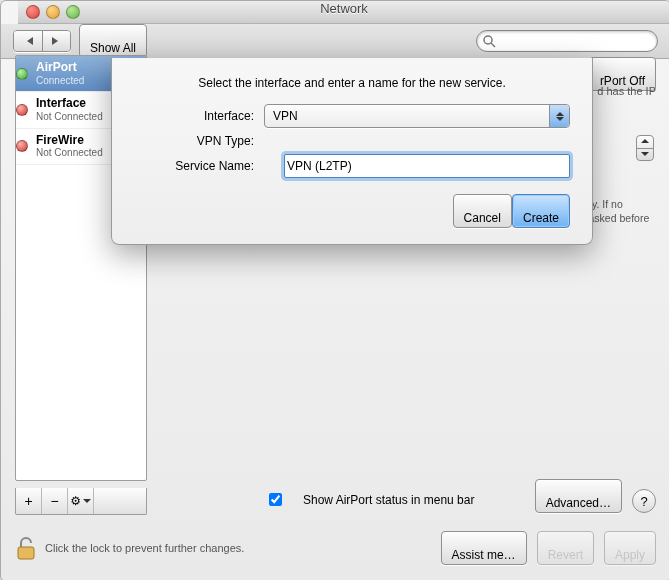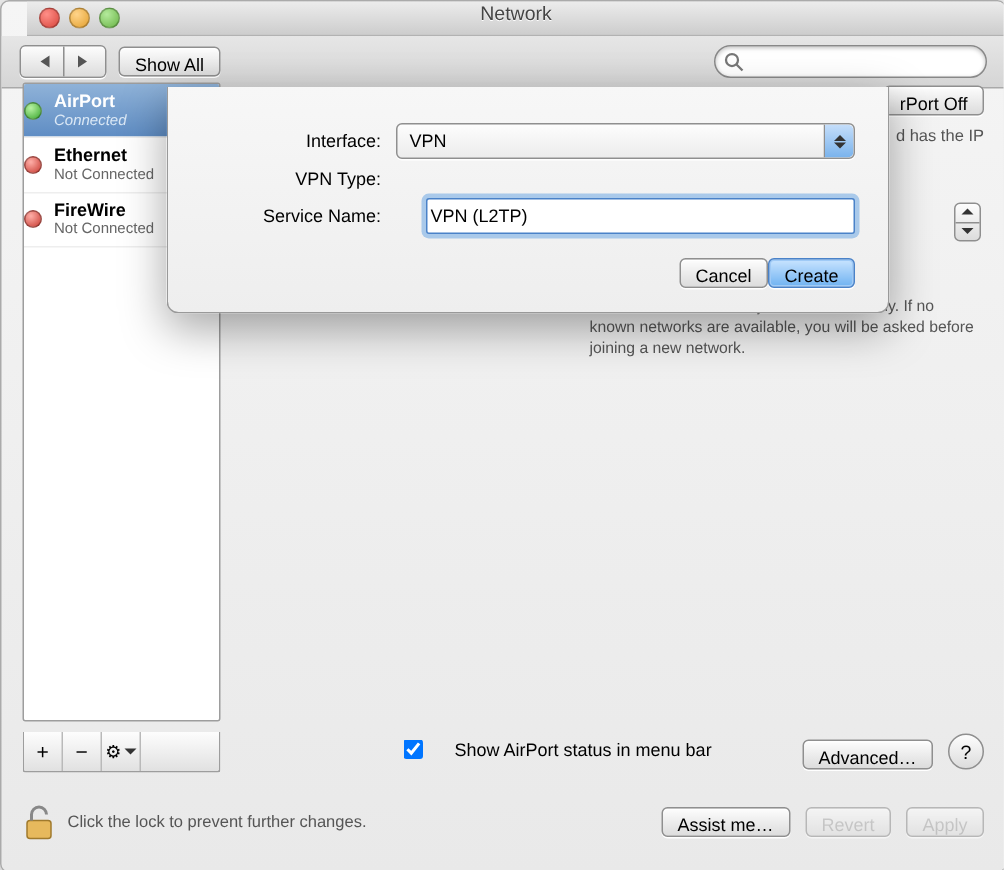--- a/index.html
+++ b/index.html
@@ -10,32 +10,32 @@
 .tl-btn{width:12px;height:12px;border-radius:50%;border:1px solid rgba(0,0,0,.25);}
 .tl-close{background:radial-gradient(circle at 35% 30%,#ff8f88,#d8453c);}
 .tl-min{background:radial-gradient(circle at 35% 30%,#ffd48a,#e3a02f);}
 .tl-zoom{background:radial-gradient(circle at 35% 30%,#b4ea9c,#69b445);}
 .titlebar .title{font-size:13px;color:#444;text-shadow:0 1px 0 #fff;}
 
 .toolbar{height:34px;background:linear-gradient(#e6e6e6,#d5d5d5);border-bottom:1px solid #a9a9a9;display:flex;align-items:center;padding:0 12px;gap:8px;}
 .seg{display:inline-flex;border:1px solid #8f8f8f;border-radius:4px;overflow:hidden;box-shadow:0 1px 0 #fff, inset 0 1px 0 #fff;}
 .seg button{background:linear-gradient(#fdfdfd,#dcdcdc);border:none;width:28px;height:20px;display:flex;align-items:center;justify-content:center;cursor:pointer;}
 .seg button+button{border-left:1px solid #8f8f8f;}
-.aqua-btn{background:linear-gradient(#fdfdfd,#dcdcdc);border:1px solid #8f8f8f;border-radius:4px;height:20px;padding:4px 10px;font-size:12px;box-shadow:0 1px 0 #fff, inset 0 1px 0 #fff;cursor:pointer;}
+.aqua-btn{background:linear-gradient(#fdfdfd,#dcdcdc);border:1px solid #8f8f8f;border-radius:4px;height:20px;padding:16px 10px;font-size:12px;box-shadow:0 1px 0 #fff, inset 0 1px 0 #fff;cursor:pointer;}
 .aqua-btn.primary{background:linear-gradient(#c9e4ff,#6fb2f1);border-color:#4a82c8;color:#000;box-shadow:0 0 0 1px #9fcaf6 inset,0 1px 0 #fff;}
 .aqua-btn:disabled{opacity:.55;cursor:default;}
 .toolbar .search-wrap{margin-left:auto;display:flex;align-items:center;background:#fff;border:1px solid #888;border-radius:11px;height:20px;padding:0 8px 0 22px;width:150px;position:relative;box-shadow:inset 0 1px 3px rgba(0,0,0,.25);}
 .toolbar .search-wrap svg{position:absolute;left:5px;top:3px;}
 .toolbar .search-wrap input{border:none;outline:none;width:100%;font-size:12px;background:transparent;}
 .main-panel{position:absolute;left:14px;right:14px;top:54px;bottom:66px;}
 
 .sidebar{position:absolute;left:0;top:0;width:130px;bottom:34px;background:#fff;border:1px solid #9d9d9d;border-radius:2px;overflow:hidden;}
 .side-item{display:flex;align-items:center;gap:8px;padding:5px 0;border-bottom:1px solid #eee;}
 .side-item.sel{background:linear-gradient(#8fb2d8,#5f8dc4);color:#fff;}
-.side-item.sel .sub{color:#dbe8f5;font-style:italic;}
+.side-item.sel .sub{color:#dbe8f5;}
 .status-dot{width:10px;height:10px;border-radius:50%;flex:none;border:1px solid rgba(0,0,0,.3);}
 .dot-green{background:radial-gradient(circle at 35% 30%,#b9f3a4,#3aa72e);}
 .dot-red{background:radial-gradient(circle at 35% 30%,#ffb0a9,#c83b32);}
 .side-item .labels{display:flex;flex-direction:column;line-height:1.15;}
 .side-item .name{font-size:12px;font-weight:bold;}
 .side-item .sub{font-size:10px;color:#666;}
 .sidebar-foot{position:absolute;left:0;width:130px;bottom:0;height:26px;border:1px solid #9d9d9d;border-top:none;border-radius:0 0 2px 2px;background:linear-gradient(#fdfdfd,#e1e1e1);display:flex;align-items:center;}
 .sidebar-foot button{width:26px;height:26px;border:none;border-right:1px solid #b9b9b9;background:transparent;font-size:14px;cursor:pointer;display:flex;align-items:center;justify-content:center;}
 
 .right-area{position:absolute;left:150px;right:0;top:0;bottom:0;}
@@ -109,21 +109,21 @@
       <div class="side-item sel">
         <span class="status-dot dot-green"></span>
         <span class="labels">
           <span class="name">AirPort</span>
           <span class="sub">Connected</span>
         </span>
       </div>
       <div class="side-item">
         <span class="status-dot dot-red"></span>
         <span class="labels">
-          <span class="name">Ethernet</span>
+          <span class="name">Interface</span>
           <span class="sub">Not Connected</span>
         </span>
       </div>
       <div class="side-item">
         <span class="status-dot dot-red"></span>
         <span class="labels">
           <span class="name">FireWire</span>
           <span class="sub">Not Connected</span>
         </span>
       </div>
@@ -178,20 +178,21 @@
       </svg>
       <span>Click the lock to prevent further changes.</span>
     </div>
     <div class="spacer"></div>
     <button class="aqua-btn">Assist me…</button>
     <button class="aqua-btn" disabled="">Revert</button>
     <button class="aqua-btn" disabled="">Apply</button>
   </div>
 
   <div class="sheet">
+    <div class="intro">Select the interface and enter a name for the new service.</div>
 
     <div class="row">
       <label>Interface:</label>
       <div class="popup">
         <span>VPN</span>
         <span class="cap">
             <span class="tri up"></span>
             <span class="tri down"></span>
           </span>
       </div>

